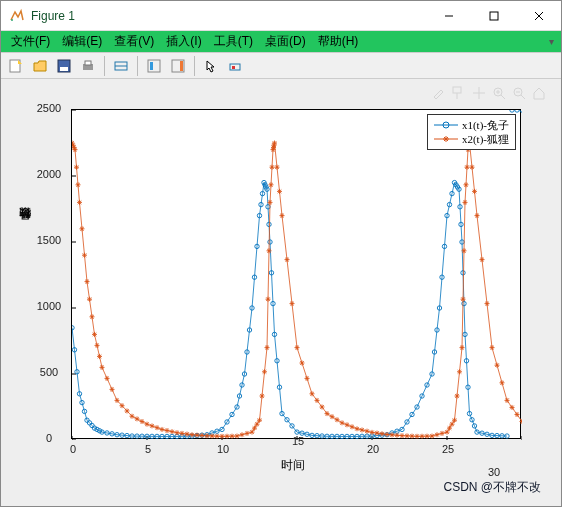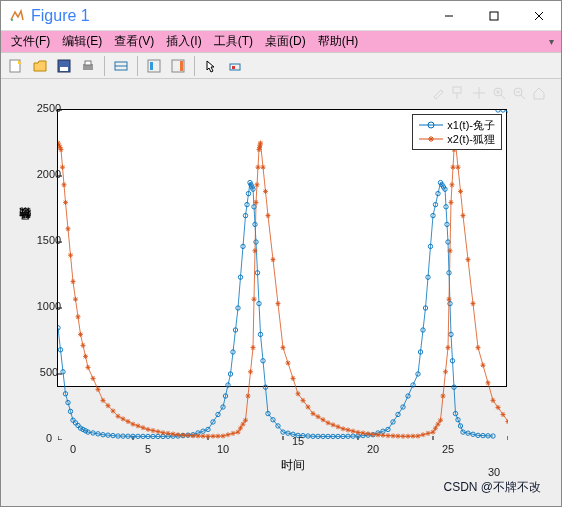--- a/index.html
+++ b/index.html
@@ -1,23 +1,23 @@
 <!DOCTYPE html>
 <html><head>
 <meta charset="utf-8">
 <style>
   * { box-sizing: border-box; margin: 0; padding: 0; }
   body { font-family: "Microsoft YaHei", "SimSun", sans-serif; font-size: 12px; background: #fff; width: 562px; height: 507px; overflow: hidden; border: 1px solid #888; }
   .titlebar { height: 30px; background: #fff; display: flex; align-items: center; padding: 0 0 0 8px; border-bottom: 1px solid #ddd; }
   .titlebar .icon { width: 16px; height: 16px; margin-right: 6px; }
-  .titlebar .title { flex: 1; font-size: 16px; color: #3b82f6; }
+  .titlebar .title { flex: 1; font-size: 12px; color: #14532d; }
   .winbtns { display: flex; height: 100%; }
   .winbtn { width: 45px; display: flex; align-items: center; justify-content: center; }
   .winbtn svg { width: 10px; height: 10px; }
-  .menubar { height: 22px; display: flex; align-items: center; padding: 0 4px; background: #f9a8d4; border-bottom: 1px solid #ccc; }
+  .menubar { height: 22px; display: flex; align-items: center; padding: 0 4px; background: #22c55e; border-bottom: 1px solid #ccc; }
   .menubar span { padding: 2px 6px; font-size: 12px; }
   .menubar .spacer { flex: 1; }
   .menubar .tri { width: 14px; text-align: center; font-size: 10px; color: #555; }
   .toolbar { height: 26px; background: #f0f0f0; border-bottom: 1px solid #ccc; display: flex; align-items: center; padding: 0 4px; gap: 2px; }
   .tb-btn { width: 22px; height: 22px; display: flex; align-items: center; justify-content: center; border: 1px solid transparent; }
   .tb-sep { width: 1px; height: 20px; background: #bbb; margin: 0 3px; }
   .figarea { position: relative; width: 560px; height: 427px; background: #eee; }
   .axestools { position: absolute; top: 6px; right: 14px; display: flex; gap: 4px; opacity: 0.25; }
   .axestools div { width: 16px; height: 16px; }
   .plotbox { position: absolute; background: #fff; border: 1px solid #000; }
@@ -154,21 +154,21 @@
     <div><svg viewBox="0 0 16 16">
           <circle cx="7" cy="7" r="4" fill="none" stroke="#888"></circle>
           <line x1="10" y1="10" x2="14" y2="14" stroke="#888"></line>
           <line x1="5" y1="7" x2="9" y2="7" stroke="#888"></line>
         </svg></div>
     <div><svg viewBox="0 0 16 16">
           <path d="M3 8l5-5 5 5v6H3z" fill="none" stroke="#888"></path>
         </svg></div>
   </div>
 
-  <div class="plotbox" id="plotbox" style="left:56px; top:30px; width:450px; height:278px;">
+  <div class="plotbox" id="plotbox" style="left:70px; top:30px; width:450px; height:330px;font-family:Liberation Serif, serif;">
     <svg id="plotsvg" class="svgplot" width="450" height="330">
         <line x1="0" y1="330" x2="0" y2="326" stroke="#000"></line>
         <line x1="75" y1="330" x2="75" y2="326" stroke="#000"></line>
         <line x1="150" y1="330" x2="150" y2="326" stroke="#000"></line>
         <line x1="225" y1="330" x2="225" y2="326" stroke="#000"></line>
         <line x1="300" y1="330" x2="300" y2="326" stroke="#000"></line>
         <line x1="375" y1="330" x2="375" y2="326" stroke="#000"></line>
         <line x1="450" y1="330" x2="450" y2="326" stroke="#000"></line>
         <line x1="0" y1="330" x2="4" y2="330" stroke="#000"></line>
         <line x1="0" y1="264" x2="4" y2="264" stroke="#000"></line>

